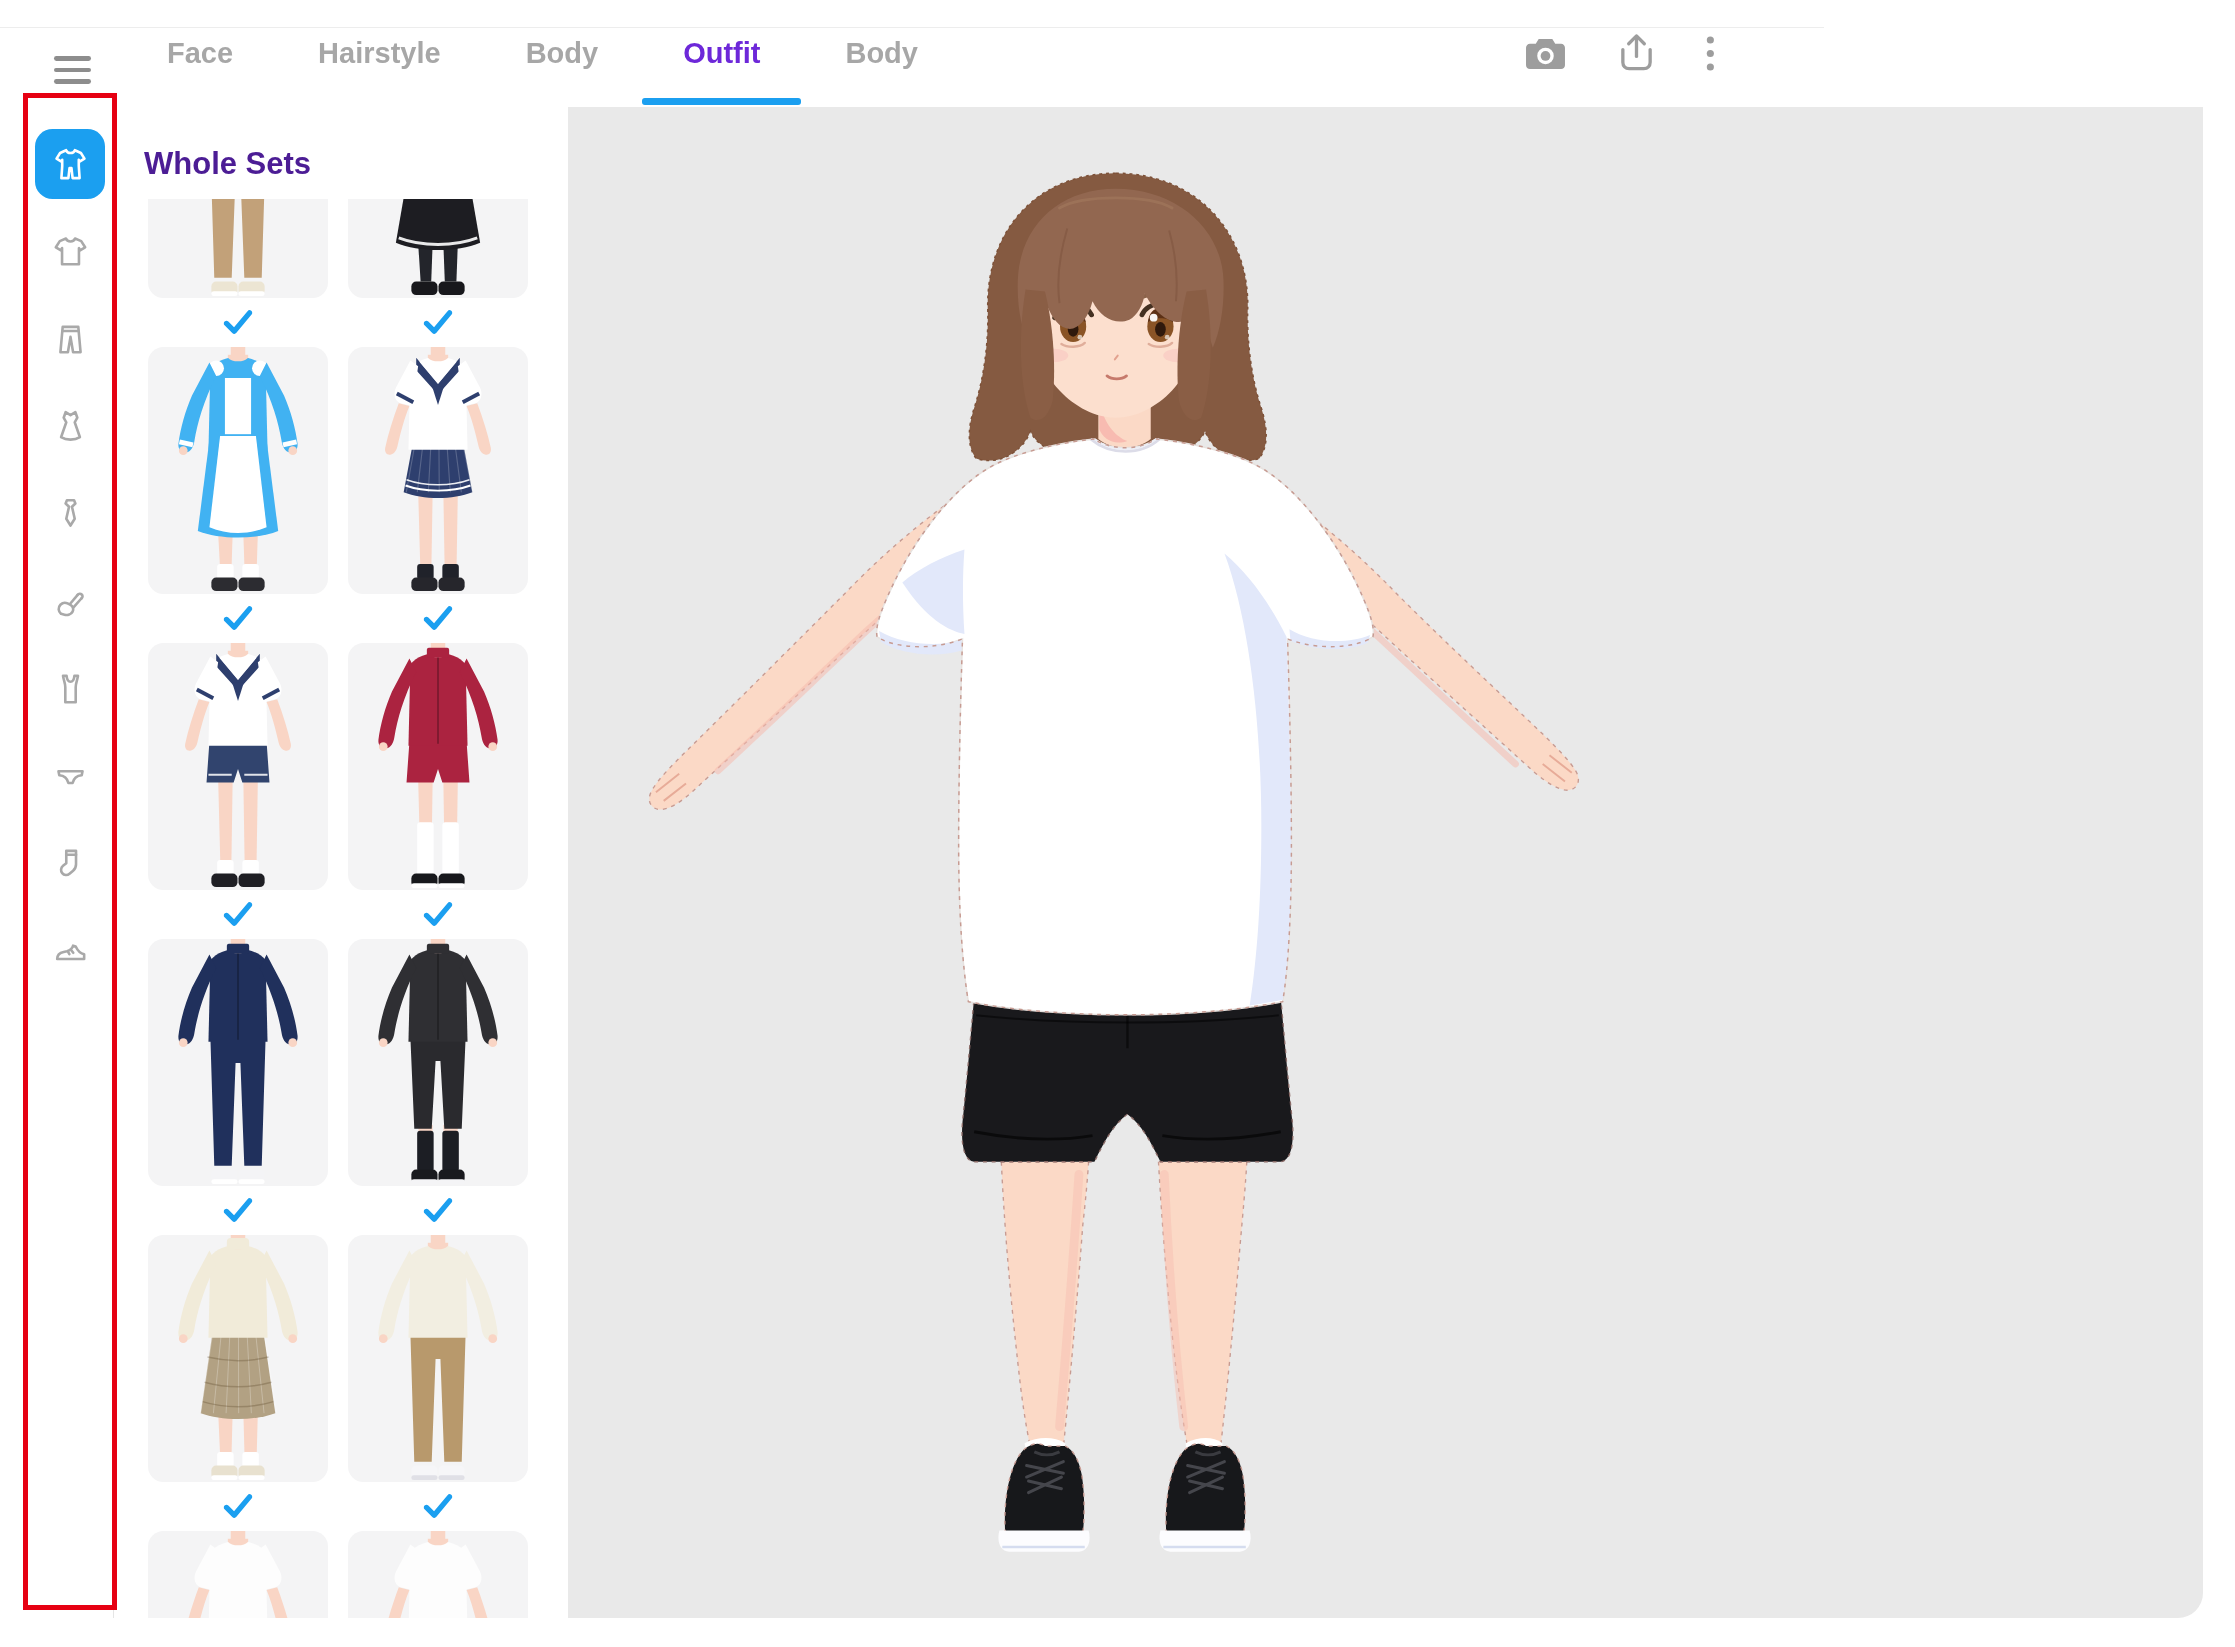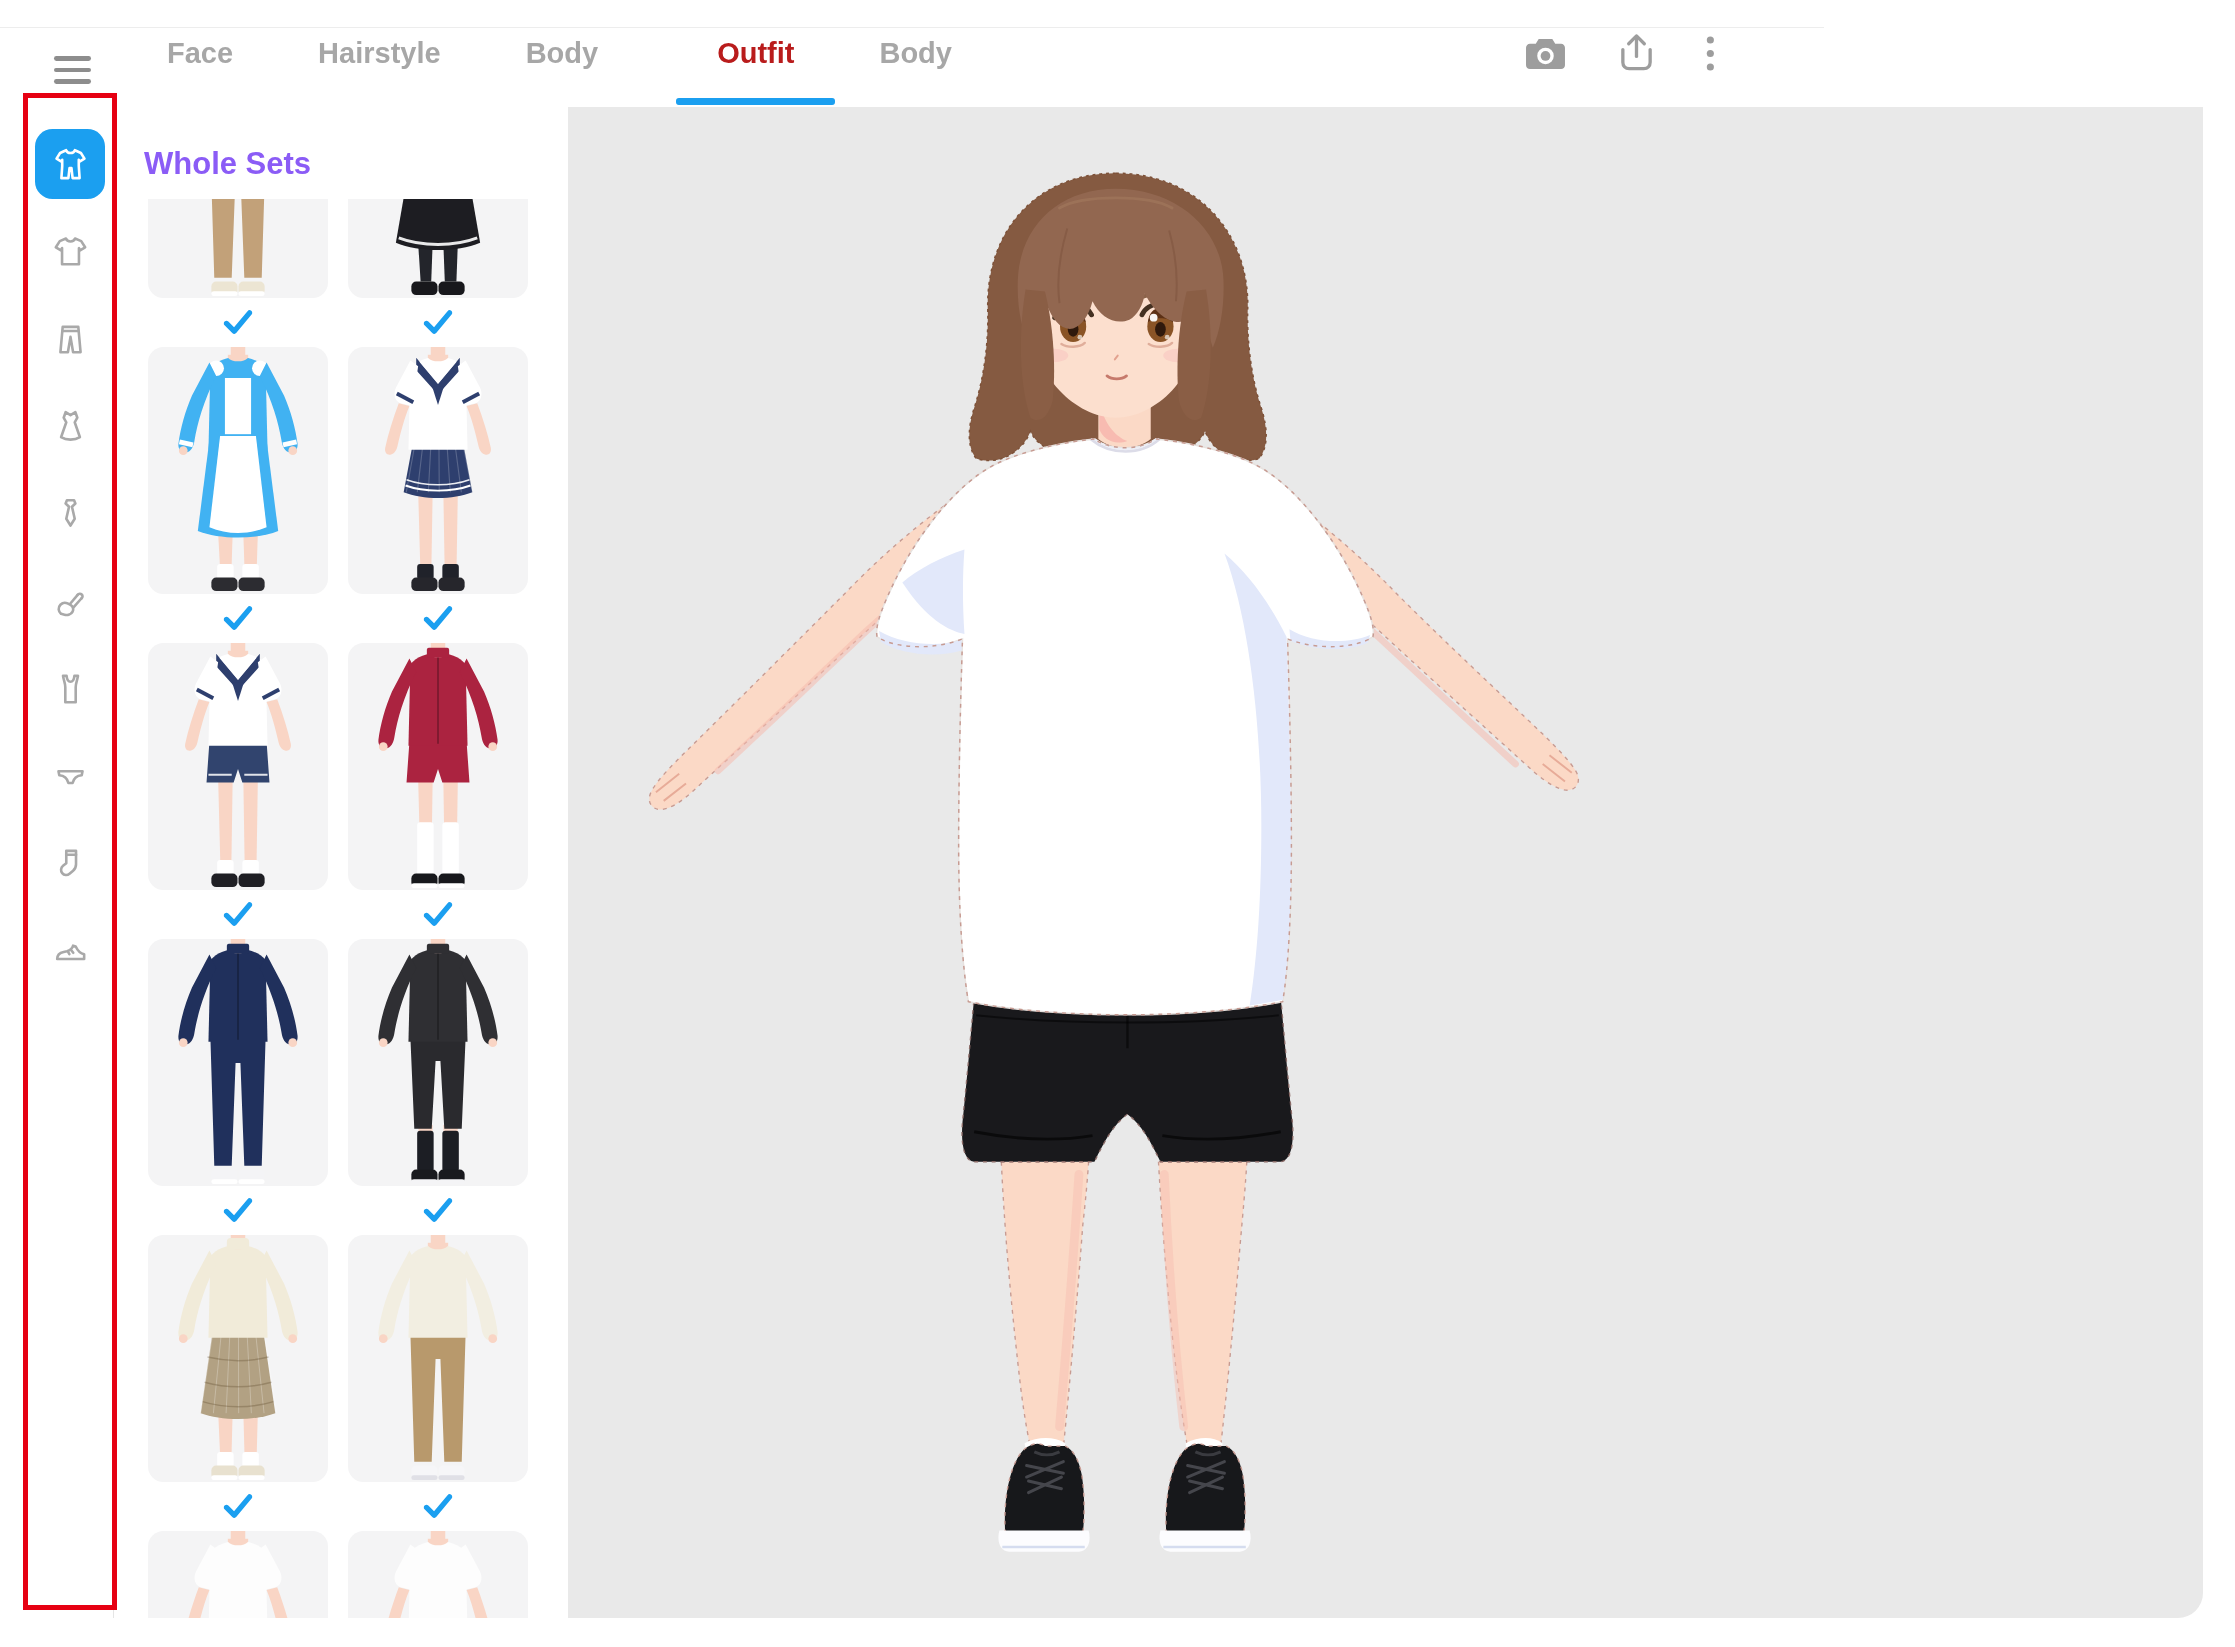--- a/index.html
+++ b/index.html
@@ -8,41 +8,41 @@
 
   
   .topbar { position:absolute; left:0; top:0; width:1824px; height:107px; background:#fff; z-index:10; }
   .win-line { position:absolute; left:0; top:27px; width:100%; height:1px; background:#ededed; }
   .hamburger { position:absolute; left:54px; top:56px; width:37px; height:28px; display:flex;
                flex-direction:column; justify-content:space-between; background:none; border:0; cursor:pointer; }
   .hamburger span { display:block; height:4.9px; background:#8d8d8d; border-radius:2.4px; }
   .tabs { position:absolute; left:167px; top:0; height:107px; display:flex; gap:85px; align-items:center; }
   .tab { position:relative; height:107px; display:flex; align-items:center; font-size:29px;
          font-weight:700; color:#a7a7a7; cursor:pointer; white-space:nowrap; }
-  .tab.active { color:#b91c1c;margin-left:34px; }
+  .tab.active { color:#6d28d9; }
   .tab.active::after { content:""; position:absolute; left:-41px; right:-41px; bottom:1.9px;
                        height:6.8px; border-radius:2.9px; background:#1b9ff0; }
   .actions { position:absolute; right:109px; top:0; height:107px; display:flex; gap:50px; align-items:center; }
   .actions button { background:none; border:0; padding:0; cursor:pointer; display:flex; align-items:center; }
 
   
   .sidebar { position:absolute; left:0; top:107px; width:114px; height:1511px; background:#fff;
              border-right:1px solid #e5e5e5; z-index:5; }
   .sb-list { position:absolute; left:35px; top:22px; display:flex; flex-direction:column; gap:17.5px; }
   .sb { width:70px; height:70px; border-radius:17.5px; border:0; background:transparent; color:#a9a9a9;
         display:flex; align-items:center; justify-content:center; cursor:pointer; }
   .sb.selected { background:#1b9ff0; color:#ffffff; }
   .sb svg { width:39px; height:39px; }
 
   .red-box { position:absolute; left:23px; top:93px; width:94px; height:1517px;
              border:5.8px solid #e60012; z-index:40; pointer-events:none; }
 
   
   .panel { position:absolute; left:114px; top:107px; width:454px; height:1511px; background:#fff; z-index:4; }
-  .panel-title { position:absolute; left:30px; top:39px; font-size:31px; font-weight:700; color:#8b5cf6; }
+  .panel-title { position:absolute; left:30px; top:39px; font-size:31px; font-weight:700; color:#4c1d95; }
   .list-viewport { position:absolute; left:0; top:92px; width:454px; height:1419px; overflow:hidden; }
   .list-inner { position:absolute; left:34px; top:-148px; display:grid;
                 grid-template-columns:180px 180px; column-gap:20.4px; row-gap:49px; }
   .cell { position:relative; width:180px; height:247px; }
   .check { position:absolute; top:-37px; left:50%; transform:translateX(-50%); width:29px; height:26px; }
   .card { width:180px; height:247px; border-radius:15.5px; background:#f4f4f5; overflow:hidden;
           border:0; padding:0; cursor:pointer; display:block; }
 
   
   .canvas3d { position:absolute; left:568px; top:107px; width:1635px; height:1511px;

